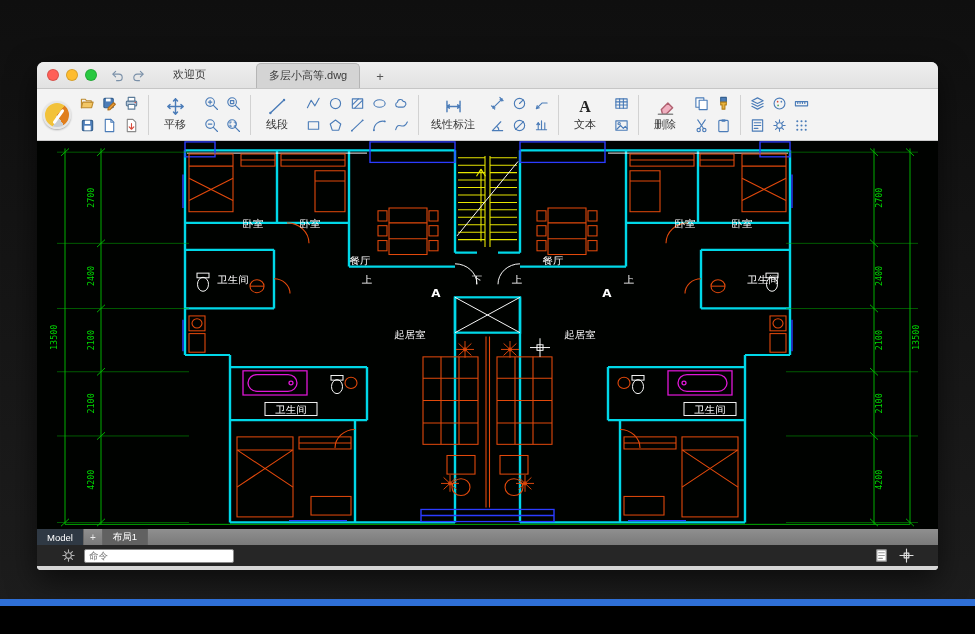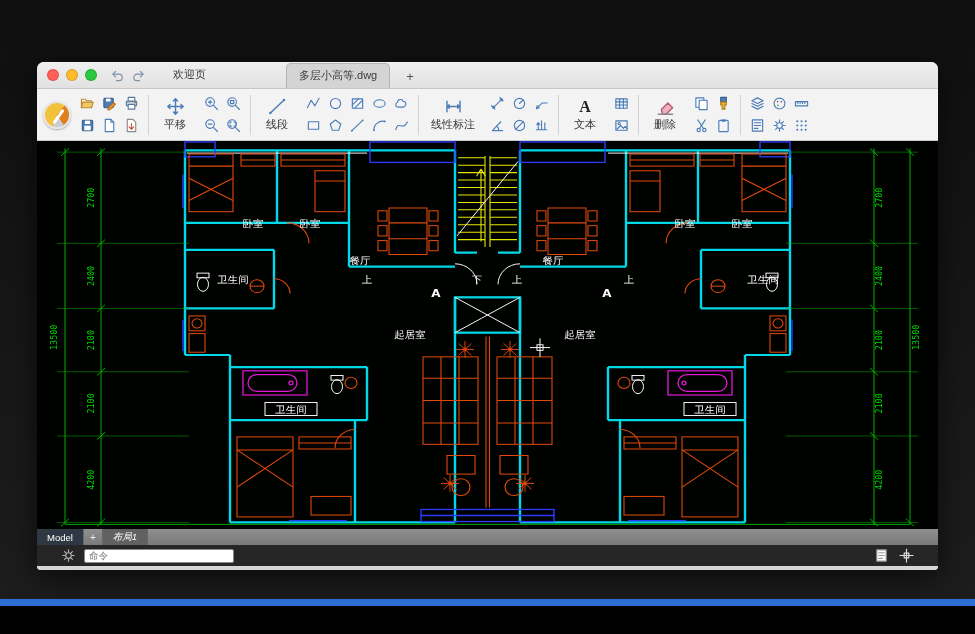--- a/index.html
+++ b/index.html
@@ -10,21 +10,21 @@
 
   
   .titlebar{height:27px;flex:0 0 27px;display:flex;align-items:flex-end;background:linear-gradient(#efefef,#e2e2e2);border-bottom:1px solid #c6c6c6;padding:0 8px;position:relative;}
   .lights{display:flex;gap:7px;align-items:center;margin:0 0 7px 2px;}
   .light{width:12px;height:12px;border-radius:50%;border:1px solid rgba(0,0,0,.15);}
   .light.red{background:#ff5f57;} .light.yellow{background:#febc2e;} .light.green{background:#28c840;}
   .histbtns{display:flex;gap:4px;margin:0 0 4px 12px;}
   .histbtns button{border:none;background:transparent;padding:1px;cursor:default;}
   .tab{font-size:11px;color:#3a3a3a;padding:4px 12px 5px;white-space:nowrap;}
   .tab.welcome{margin-left:14px;margin-bottom:1px;}
-  .tab.active{margin-left:68px;background:#d4d4d4;border:1px solid #b5b5b5;border-bottom:none;border-radius:5px 5px 0 0;}
+  .tab.active{margin-left:38px;background:#d4d4d4;border:1px solid #b5b5b5;border-bottom:none;border-radius:5px 5px 0 0;}
   .newtab{margin:0 0 4px 12px;font-size:13px;color:#555;border:none;background:transparent;padding:0 4px;}
 
   
   .toolbar{height:52px;flex:0 0 52px;background:#f3f3f3;border-bottom:1px solid #c9c9c9;display:flex;align-items:center;padding:2px 6px;gap:6px;overflow:hidden;}
   .logo{width:28px;height:28px;border-radius:50%;background:conic-gradient(from 200deg,#f2c23a 0 55%,#e07f1d 55% 85%,#c8cdd2 85% 100%);border:2px solid #e6e6e6;box-shadow:0 1px 2px rgba(0,0,0,.3);position:relative;flex:0 0 auto;}
   .logo::after{content:"";position:absolute;left:12px;top:5px;width:3px;height:17px;background:#fff;transform:rotate(35deg);border-radius:2px;}
   .tb-sep{width:1px;height:40px;background:#d2d2d2;flex:0 0 1px;}
   .tb-grid{display:grid;grid-template-rows:repeat(2,21px);grid-auto-flow:column;grid-auto-columns:21px;gap:1px;flex:0 0 auto;}
   .tb-ic{width:21px;height:21px;border:1px solid transparent;background:transparent;padding:2px;border-radius:3px;}
   .icsvg{width:15px;height:15px;display:block;}
@@ -47,21 +47,21 @@
   .hatchline{stroke:var(--c-hatch,#7d1d05);stroke-width:1;}
   .treeuse{stroke:var(--c-furniture,#e1490b);fill:none;stroke-width:1;}
   .dtxt{fill:var(--c-dim_text,#00d800);font:9px "DejaVu Sans Mono",monospace;text-anchor:middle;}
   .rtxt{fill:#fff;font:10.5px "DejaVu Sans",sans-serif;text-anchor:middle;}
   .rtxtb{font-size:12px;font-weight:bold;}
 
   
   .tabsbar{height:16px;flex:0 0 16px;background:linear-gradient(#8f8f8f,#7a7a7a);display:flex;align-items:stretch;font-size:9.5px;color:#fff;}
   .mtab{display:flex;align-items:center;padding:0 10px;border-right:1px solid #666;}
   .mtab.model{background:#2f3944;}
-  .mtab.layout{background:#616161;font-style:italic;}
+  .mtab.layout{background:#616161;}
   .addlayout{display:flex;align-items:center;padding:0 6px;background:transparent;border:none;color:#eee;font-size:10px;border-right:1px solid #666;}
 
   
   .cmdbar{height:21px;flex:0 0 21px;background:#262626;display:flex;align-items:center;padding:0 24px;gap:8px;}
   .cmdbar .gearbtn{border:none;background:transparent;padding:0;}
   .cmd-input{width:150px;height:14px;background:#fff;border:1px solid #8a8a8a;border-radius:2px;font-size:9.5px;padding:0 4px;color:#222;}
   .cmd-right{margin-left:auto;display:flex;gap:10px;align-items:center;}
   .cmd-right button{border:none;background:transparent;padding:0;}
   .winfooter{height:4px;flex:0 0 4px;background:#d6d6d6;}
 </style>

